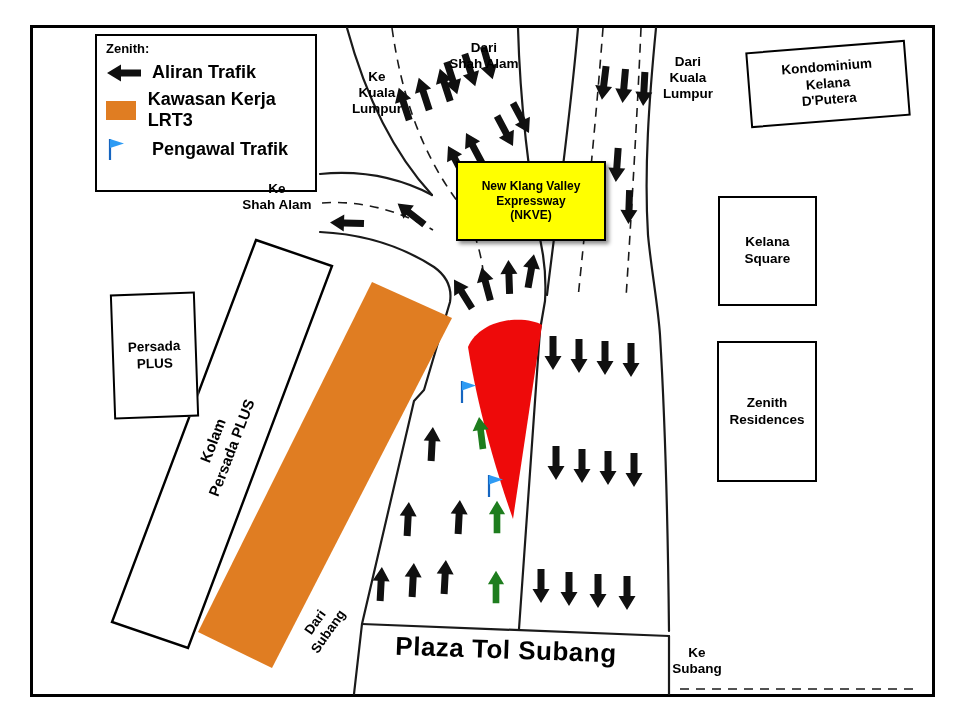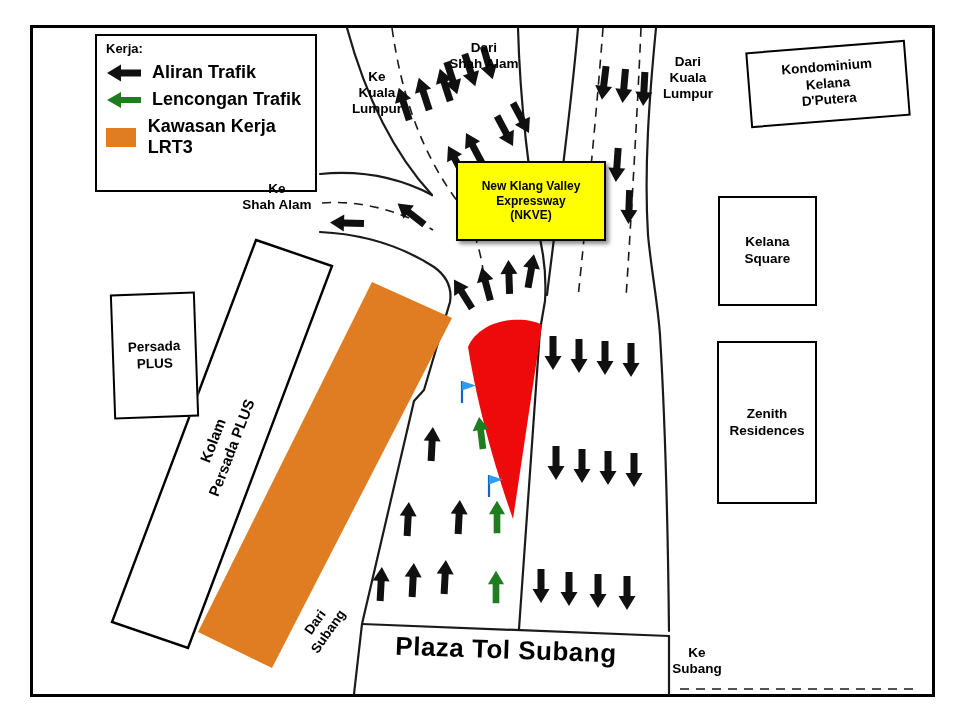--- a/index.html
+++ b/index.html
@@ -140,50 +140,51 @@
         <polygon points="0,0 14,4.5 0,9.5" fill="#2e9bf4"></polygon>
       </g>
       <g transform="translate(489,475)">
         <line x1="0" y1="0" x2="0" y2="22" stroke="#1565c0" stroke-width="2.2"></line>
         <polygon points="0,0 14,4.5 0,9.5" fill="#2e9bf4"></polygon>
       </g>
     </g>
 </svg>
 
 <div class="legend">
-  <div class="legend-title">Kerja:</div>
+  <div class="legend-title">Zenith:</div>
   <div class="legend-row">
     <div class="legend-icon">
       <svg width="36" height="18" viewBox="-18 -9 36 18">
           <polygon points="17,-3.5 -3,-3.5 -3,-8.5 -17,0 -3,8.5 -3,3.5 17,3.5" fill="#101010"></polygon>
         </svg>
     </div>
     <div class="legend-label">Aliran Trafik</div>
   </div>
   <div class="legend-row">
     <div class="legend-icon">
-      <svg width="36" height="18" viewBox="-18 -9 36 18">
-          <polygon points="17,-3 -3,-3 -3,-8 -17,0 -3,8 -3,3 17,3" fill="#1e7d1e"></polygon>
-        </svg>
-    </div>
-    <div class="legend-label">Lencongan Trafik</div>
-  </div>
-  <div class="legend-row">
-    <div class="legend-icon">
         <div class="swatch orange"></div>
       </div>
     <div class="legend-label">Kawasan Kerja LRT3</div>
   </div>
+  <div class="legend-row">
+    <div class="legend-icon">
+      <svg width="22" height="24" viewBox="0 0 22 24">
+          <line x1="4" y1="2" x2="4" y2="23" stroke="#1565c0" stroke-width="2.2"></line>
+          <polygon points="4,2 18,6.5 4,11" fill="#2e9bf4"></polygon>
+        </svg>
+    </div>
+    <div class="legend-label">Pengawal Trafik</div>
+  </div>
 </div>
 
 <div class="building" style="left:112px; top:293px; width:85px; height:125px; transform:rotate(-2deg);">Persada
 PLUS</div>
 <div class="building" style="left:718px; top:196px; width:99px; height:110px;">Kelana
 Square</div>
-<div class="building" style="left:717px; top:341px; width:100px; height:163px;">Zenith
+<div class="building" style="left:717px; top:341px; width:100px; height:141px;">Zenith
 Residences</div>
 <div class="building" style="left:748px; top:46px; width:160px; height:76px; transform:rotate(-4.5deg);">Kondominium
 Kelana
 D'Putera</div>
 
 <div class="nkve-box">New Klang Valley
 Expressway
 (NKVE)</div>
 
 <div class="map-label" style="left:484px; top:56px;">Dari

